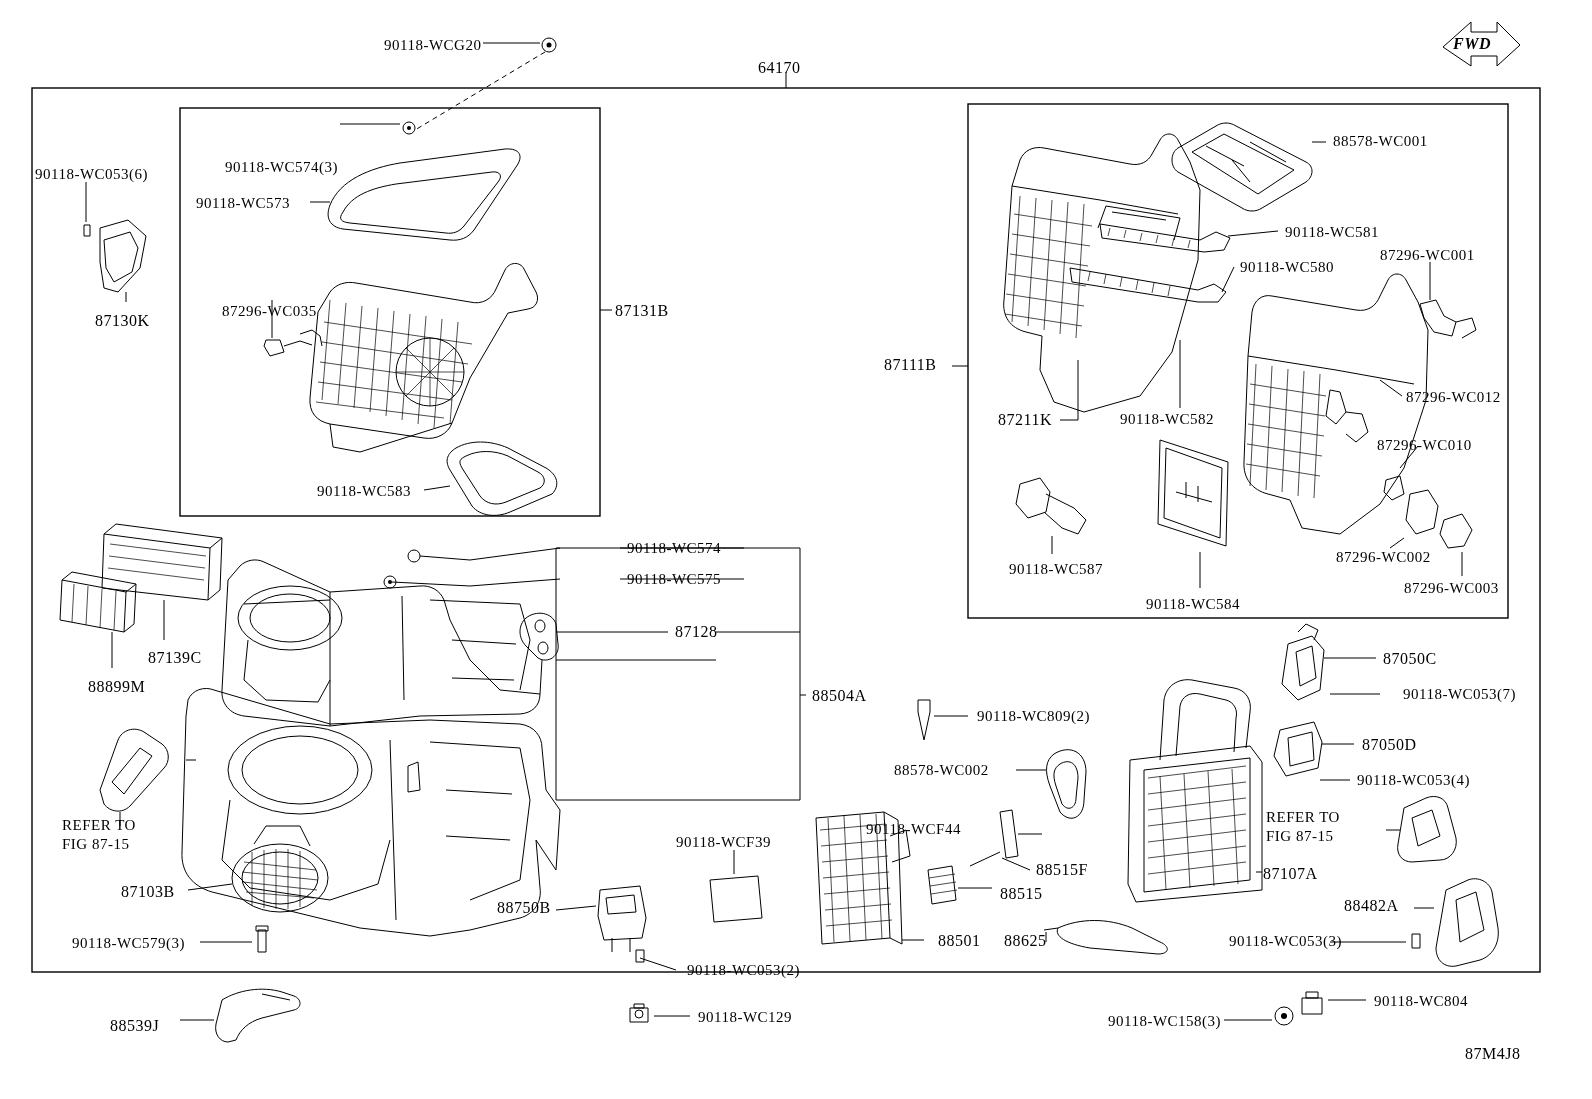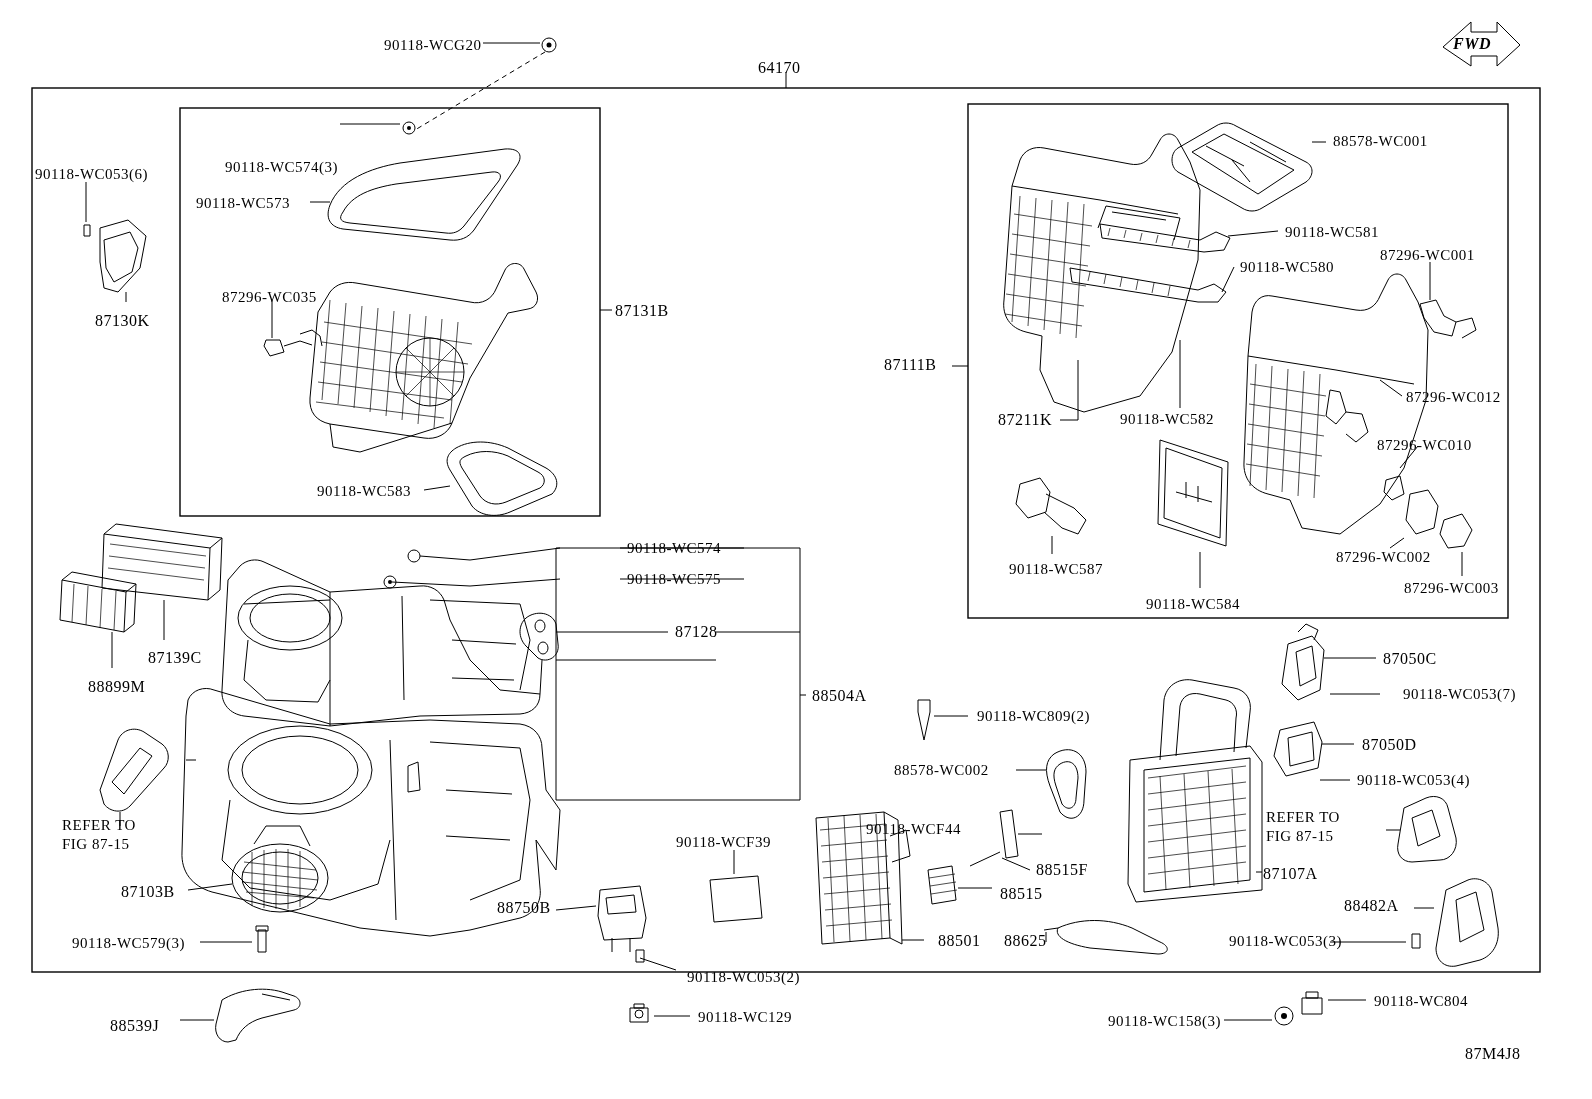--- a/index.html
+++ b/index.html
@@ -406,21 +406,21 @@
 
 <div class="lbl" style="left:384px;top:38px;">90118-WCG20</div>
 <div class="lbl big" style="left:758px;top:60px;">64170</div>
 <div class="lbl" style="left:225px;top:118px;margin-top:42px;">90118-WC574(3)</div>
 <div class="lbl" style="left:1333px;top:134px;">88578-WC001</div>
 <div class="lbl" style="left:35px;top:167px;">90118-WC053(6)</div>
 <div class="lbl" style="left:196px;top:196px;">90118-WC573</div>
 <div class="lbl" style="left:1285px;top:225px;">90118-WC581</div>
 <div class="lbl" style="left:1240px;top:260px;">90118-WC580</div>
 <div class="lbl" style="left:1380px;top:248px;">87296-WC001</div>
-<div class="lbl" style="left:222px;top:290px;">87296-WC035</div>
+<div class="lbl" style="left:222px;top:304px;">87296-WC035</div>
 <div class="lbl big" style="left:95px;top:313px;">87130K</div>
 <div class="lbl big" style="left:615px;top:303px;">87131B</div>
 <div class="lbl big" style="left:884px;top:357px;">87111B</div>
 <div class="lbl" style="left:1406px;top:390px;">87296-WC012</div>
 <div class="lbl big" style="left:998px;top:412px;">87211K</div>
 <div class="lbl" style="left:1120px;top:412px;">90118-WC582</div>
 <div class="lbl" style="left:1377px;top:438px;">87296-WC010</div>
 <div class="lbl" style="left:317px;top:484px;">90118-WC583</div>
 <div class="lbl" style="left:1336px;top:550px;">87296-WC002</div>
 <div class="lbl" style="left:627px;top:541px;">90118-WC574</div>
@@ -443,21 +443,21 @@
 <div class="lbl big" style="left:1036px;top:862px;">88515F</div>
 <div class="lbl big" style="left:1263px;top:866px;">87107A</div>
 <div class="lbl big" style="left:1344px;top:898px;">88482A</div>
 <div class="lbl big" style="left:121px;top:884px;">87103B</div>
 <div class="lbl big" style="left:1000px;top:886px;">88515</div>
 <div class="lbl big" style="left:497px;top:900px;">88750B</div>
 <div class="lbl" style="left:72px;top:936px;">90118-WC579(3)</div>
 <div class="lbl big" style="left:930px;top:933px;margin-left:8px;">88501</div>
 <div class="lbl big" style="left:1004px;top:933px;">88625</div>
 <div class="lbl" style="left:1229px;top:934px;">90118-WC053(3)</div>
-<div class="lbl" style="left:687px;top:963px;margin-top:7px;">90118-WC053(2)</div>
+<div class="lbl" style="left:687px;top:963px;">90118-WC053(2)</div>
 <div class="lbl" style="left:1374px;top:994px;">90118-WC804</div>
 <div class="lbl big" style="left:110px;top:1018px;">88539J</div>
 <div class="lbl" style="left:698px;top:1010px;">90118-WC129</div>
 <div class="lbl" style="left:1100px;top:1014px;margin-left:8px;">90118-WC158(3)</div>
 <div class="lbl big" style="left:1465px;top:1046px;">87M4J8</div>
 
 <div class="lbl multi" style="left:62px;top:816px;">
   <div>REFER TO</div>
   <div>FIG 87-15</div>
 </div>

